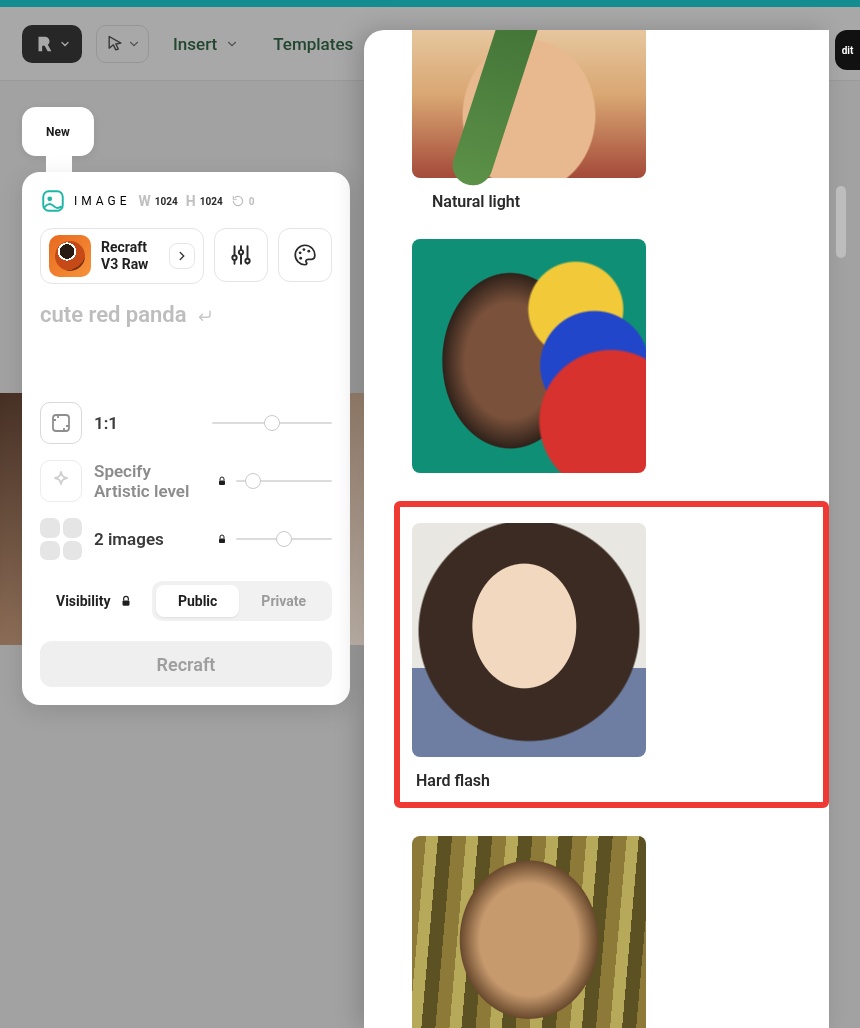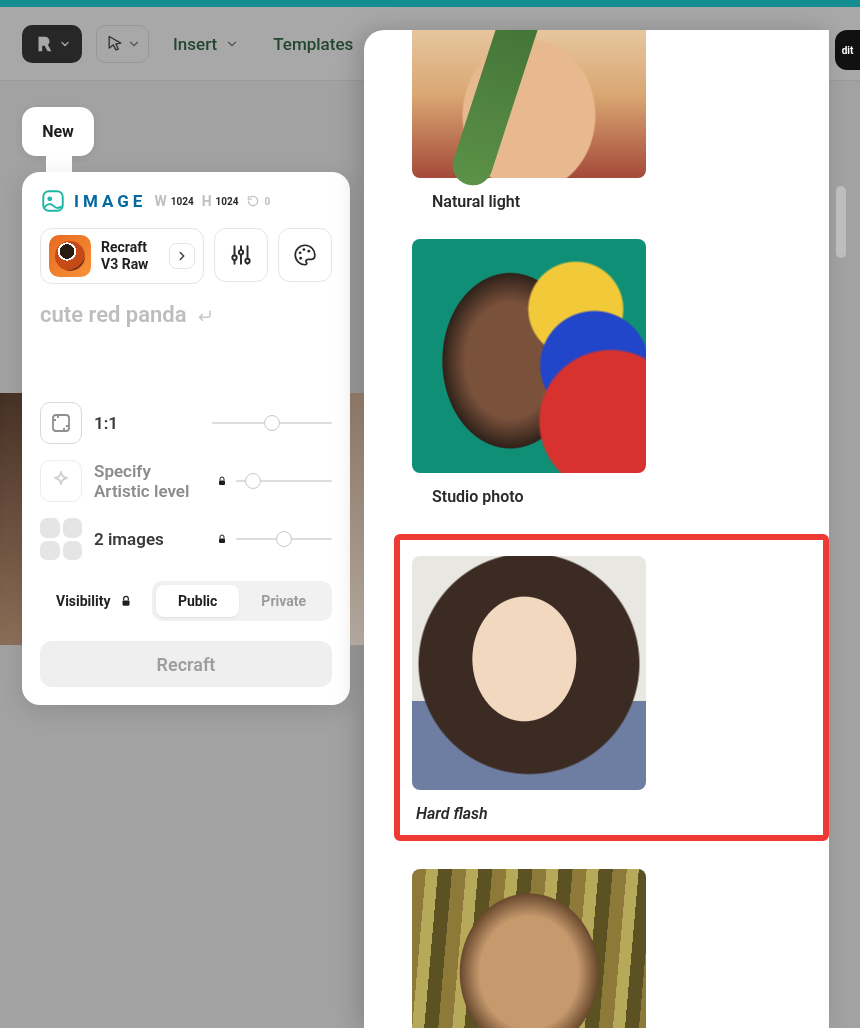--- a/index.html
+++ b/index.html
@@ -19,29 +19,29 @@
   .menu-item { display:flex; align-items:center; gap:8px; color:#14532d; font-size:17px; font-weight:500; padding:0 10px; }
   .chev { width:14px; height:14px; color:#5c5c5c; }
 
   
   .dim { position:absolute; top:7px; left:0; right:0; bottom:0; background:rgba(54,54,54,0.43); }
 
   
   .canvas-hint { position:absolute; top:393px; left:0; width:364px; height:252px; background:linear-gradient(135deg,#452f24 0%,#8a6b55 40%,#cabfb4 100%); }
 
   
-  .new-badge { position:absolute; top:107px; left:22px; width:72px; height:49px; background:#fff; border-radius:14px; display:flex; align-items:center; justify-content:center; font-size:16px; font-weight:700; color:#1c1c1c; box-shadow:0 2px 8px rgba(0,0,0,0.08);}
+  .new-badge { position:absolute; top:107px; left:22px; width:72px; height:49px; background:#fff; border-radius:14px; display:flex; align-items:center; justify-content:center; font-size:12px; font-weight:700; color:#1c1c1c; box-shadow:0 2px 8px rgba(0,0,0,0.08);}
   .new-connector { position:absolute; top:150px; left:46px; width:26px; height:28px; background:#fff; }
 
   
   .panel { position:absolute; top:172px; left:22px; width:328px; background:#fff; border-radius:18px; box-shadow:0 6px 24px rgba(0,0,0,0.12); padding:16px 18px 18px 18px; display:flex; flex-direction:column; gap:14px; }
 
   .image-row { display:flex; align-items:center; gap:8px; }
   .image-icon { width:26px; height:26px; color:#1fb6a6; flex-shrink:0;}
-  .image-label { font-size:17px; font-weight:700; letter-spacing:4px; color:#0369a1; }
+  .image-label { font-size:12px; font-weight:400; letter-spacing:4px; color:#000000; }
   .dim-pill { display:flex; align-items:center; gap:4px;}
   .dim-letter { color:#c0c0c0; font-weight:700; font-size:14px;}
   .dim-val { color:#2b2b2b; font-weight:700; font-size:10px;}
   .rot-icon { width:14px; height:14px; color:#bdbdbd;}
 
   .model-row { display:flex; gap:10px; }
   .model-card { flex:1; display:flex; align-items:center; gap:10px; border:1px solid #e5e5e5; border-radius:12px; padding:6px 8px;}
   .model-thumb { width:42px; height:42px; border-radius:10px; background:linear-gradient(135deg,#e86a1f 0%,#f7923a 100%); position:relative; overflow:hidden;}
   .model-thumb::after{content:"";position:absolute;inset:6px;border-radius:50%;background:radial-gradient(circle at 40% 35%,#2a1b12 0 28%,#fff 28% 34%,#c54a17 34% 70%,#7a2f0e 70%);}
   .model-name { font-size:14px; font-weight:700; color:#1f1f1f; line-height:1.2;}
@@ -76,21 +76,21 @@
   
   .gallery { position:absolute; top:30px; left:364px; width:465px; bottom:0; background:#fff; border-top-left-radius:20px; box-shadow:-6px 0 24px rgba(0,0,0,0.18); overflow:hidden; padding:0 0 0 48px;}
   .gallery-inner { display:flex; flex-direction:column; gap:28px; transform:translateY(-60px);}
   .style-card { display:flex; flex-direction:column; gap:14px;}
   .style-card.selected { border:6px solid #ef3a34; border-radius:6px; padding:16px 12px 12px 12px; margin-left:-18px;}
   .style-thumb { width:234px; height:234px; border-radius:8px; }
   .style-card.selected .style-thumb{width:234px;height:234px;}
   .style-partial-top { width:234px; height:208px; border-radius:0 0 8px 8px;}
   .style-partial-bottom { width:234px; height:216px; border-radius:8px 8px 0 0;}
   .style-label { font-size:16px; font-weight:600; color:#2a2a2a; padding-left:20px;}
-  .style-card.selected .style-label{padding-left:4px;font-style:italic;}
+  .style-card.selected .style-label{padding-left:4px;}
 
   
   .thumb-natural { background:
      radial-gradient(ellipse 70% 90% at 50% 70%, #e8b98e 0 40%, transparent 41%),
      linear-gradient(180deg,#f3e3c8 0%,#d9a772 60%,#a44a3a 100%);
      position:relative;}
   .thumb-natural::after{content:"";position:absolute;top:-10px;left:70px;width:40px;height:230px;background:linear-gradient(180deg,#3a6b32,#5c9148);transform:rotate(18deg);border-radius:20px;}
   .thumb-studio { background:
      radial-gradient(circle at 85% 78%, #d7322e 0 26%, transparent 27%),
      radial-gradient(circle at 78% 54%, #2246c9 0 24%, transparent 25%),
@@ -327,21 +327,20 @@
 <div class="gallery">
   <div class="gallery-inner">
 
     <div class="style-card">
       <div class="style-partial-top thumb-natural"></div>
       <div class="style-label">Natural light</div>
     </div>
 
     <div class="style-card">
       <div class="style-thumb thumb-studio"></div>
-      <div class="style-label">Studio photo</div>
     </div>
 
     <div class="style-card selected">
       <div class="style-thumb thumb-hard"></div>
       <div class="style-label">Hard flash</div>
     </div>
 
     <div class="style-card">
       <div class="style-partial-bottom thumb-motion"></div>
     </div>

